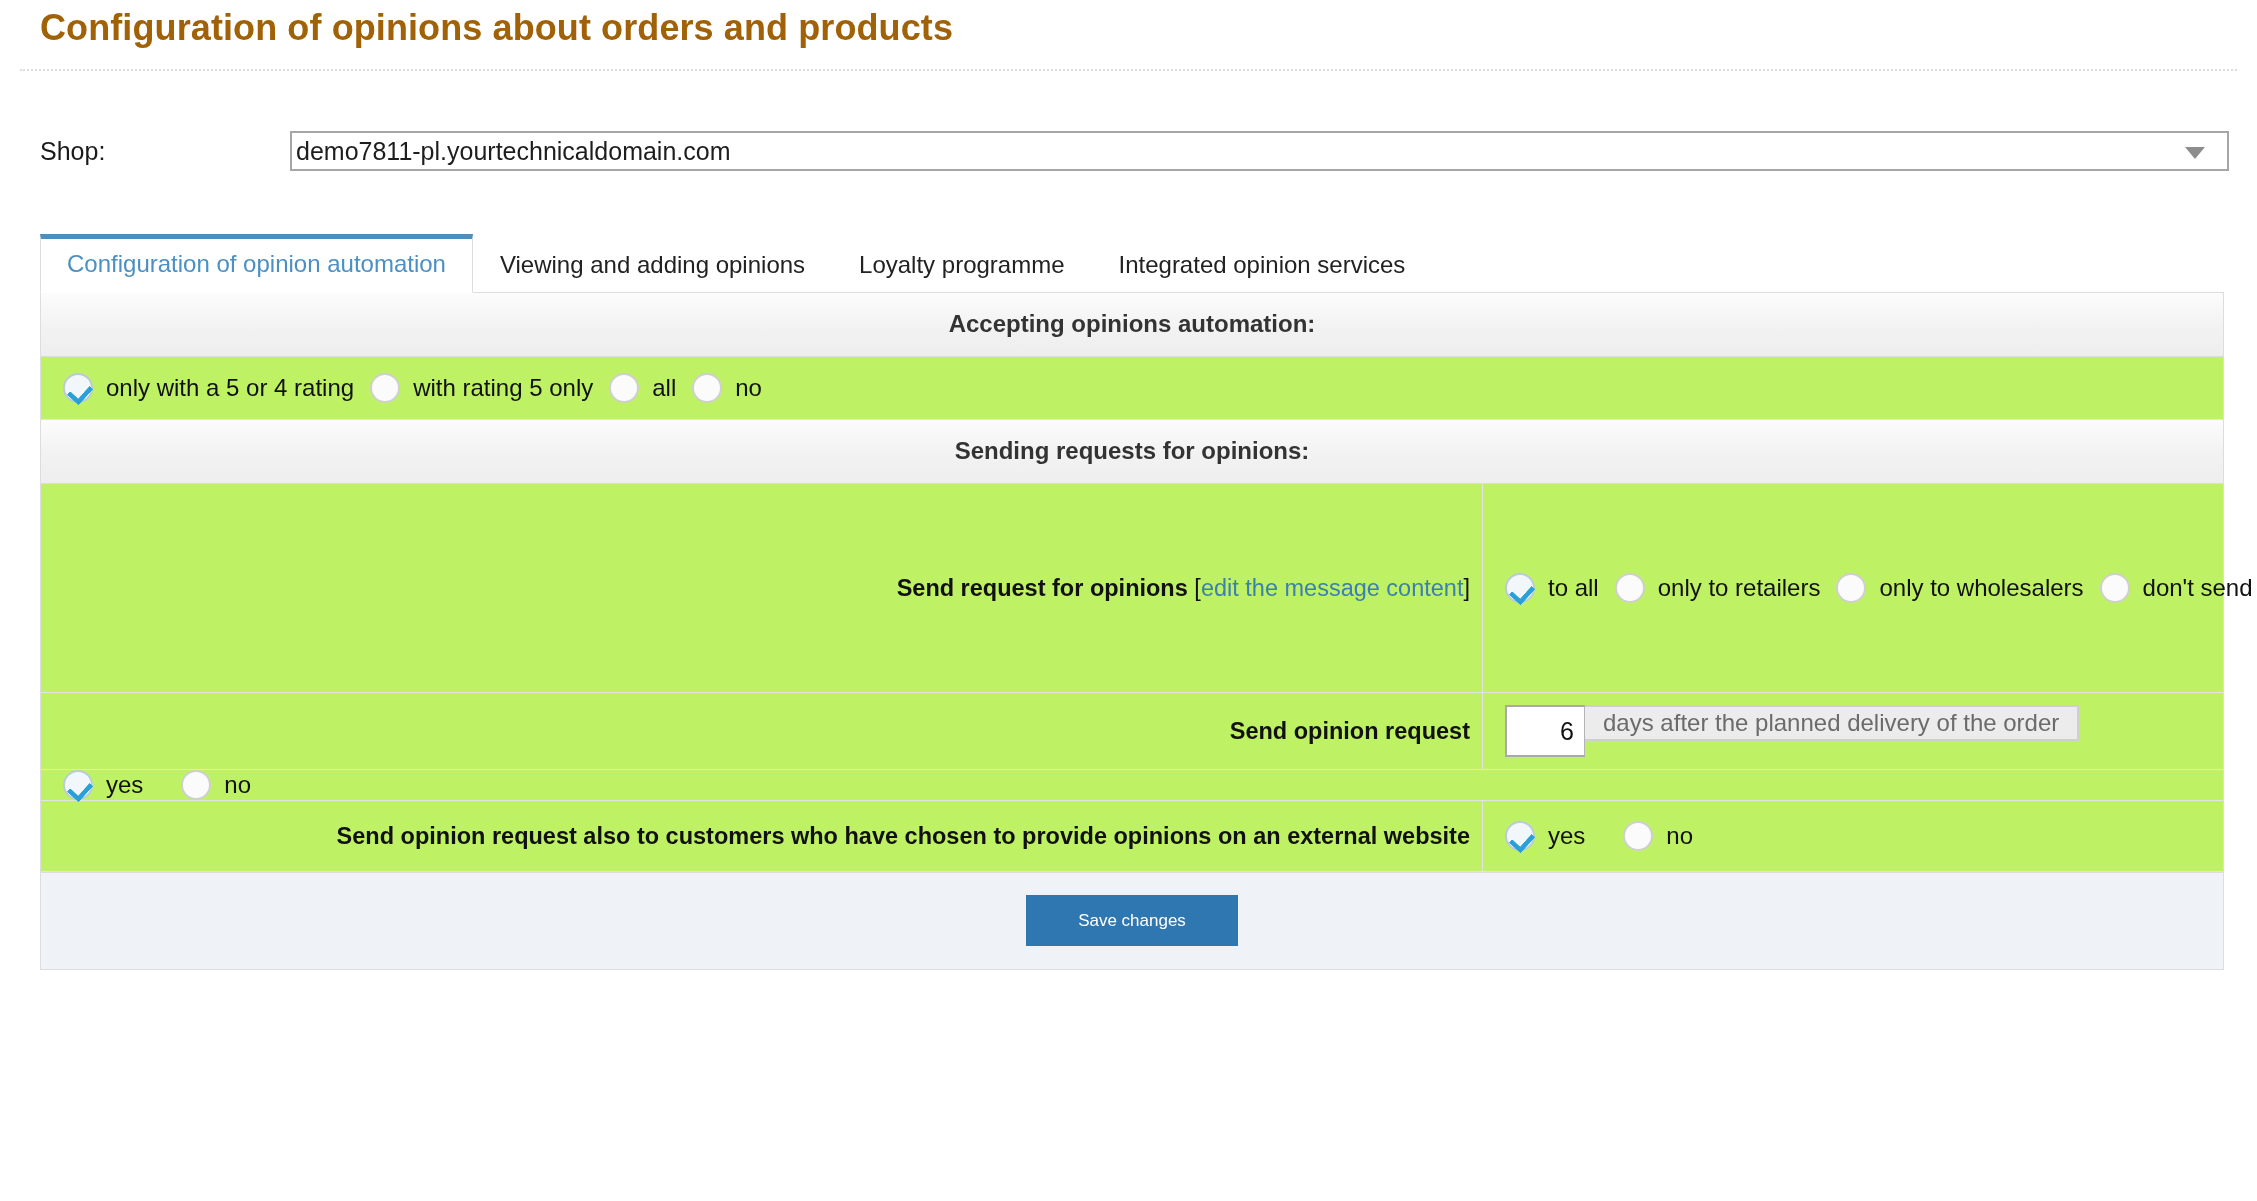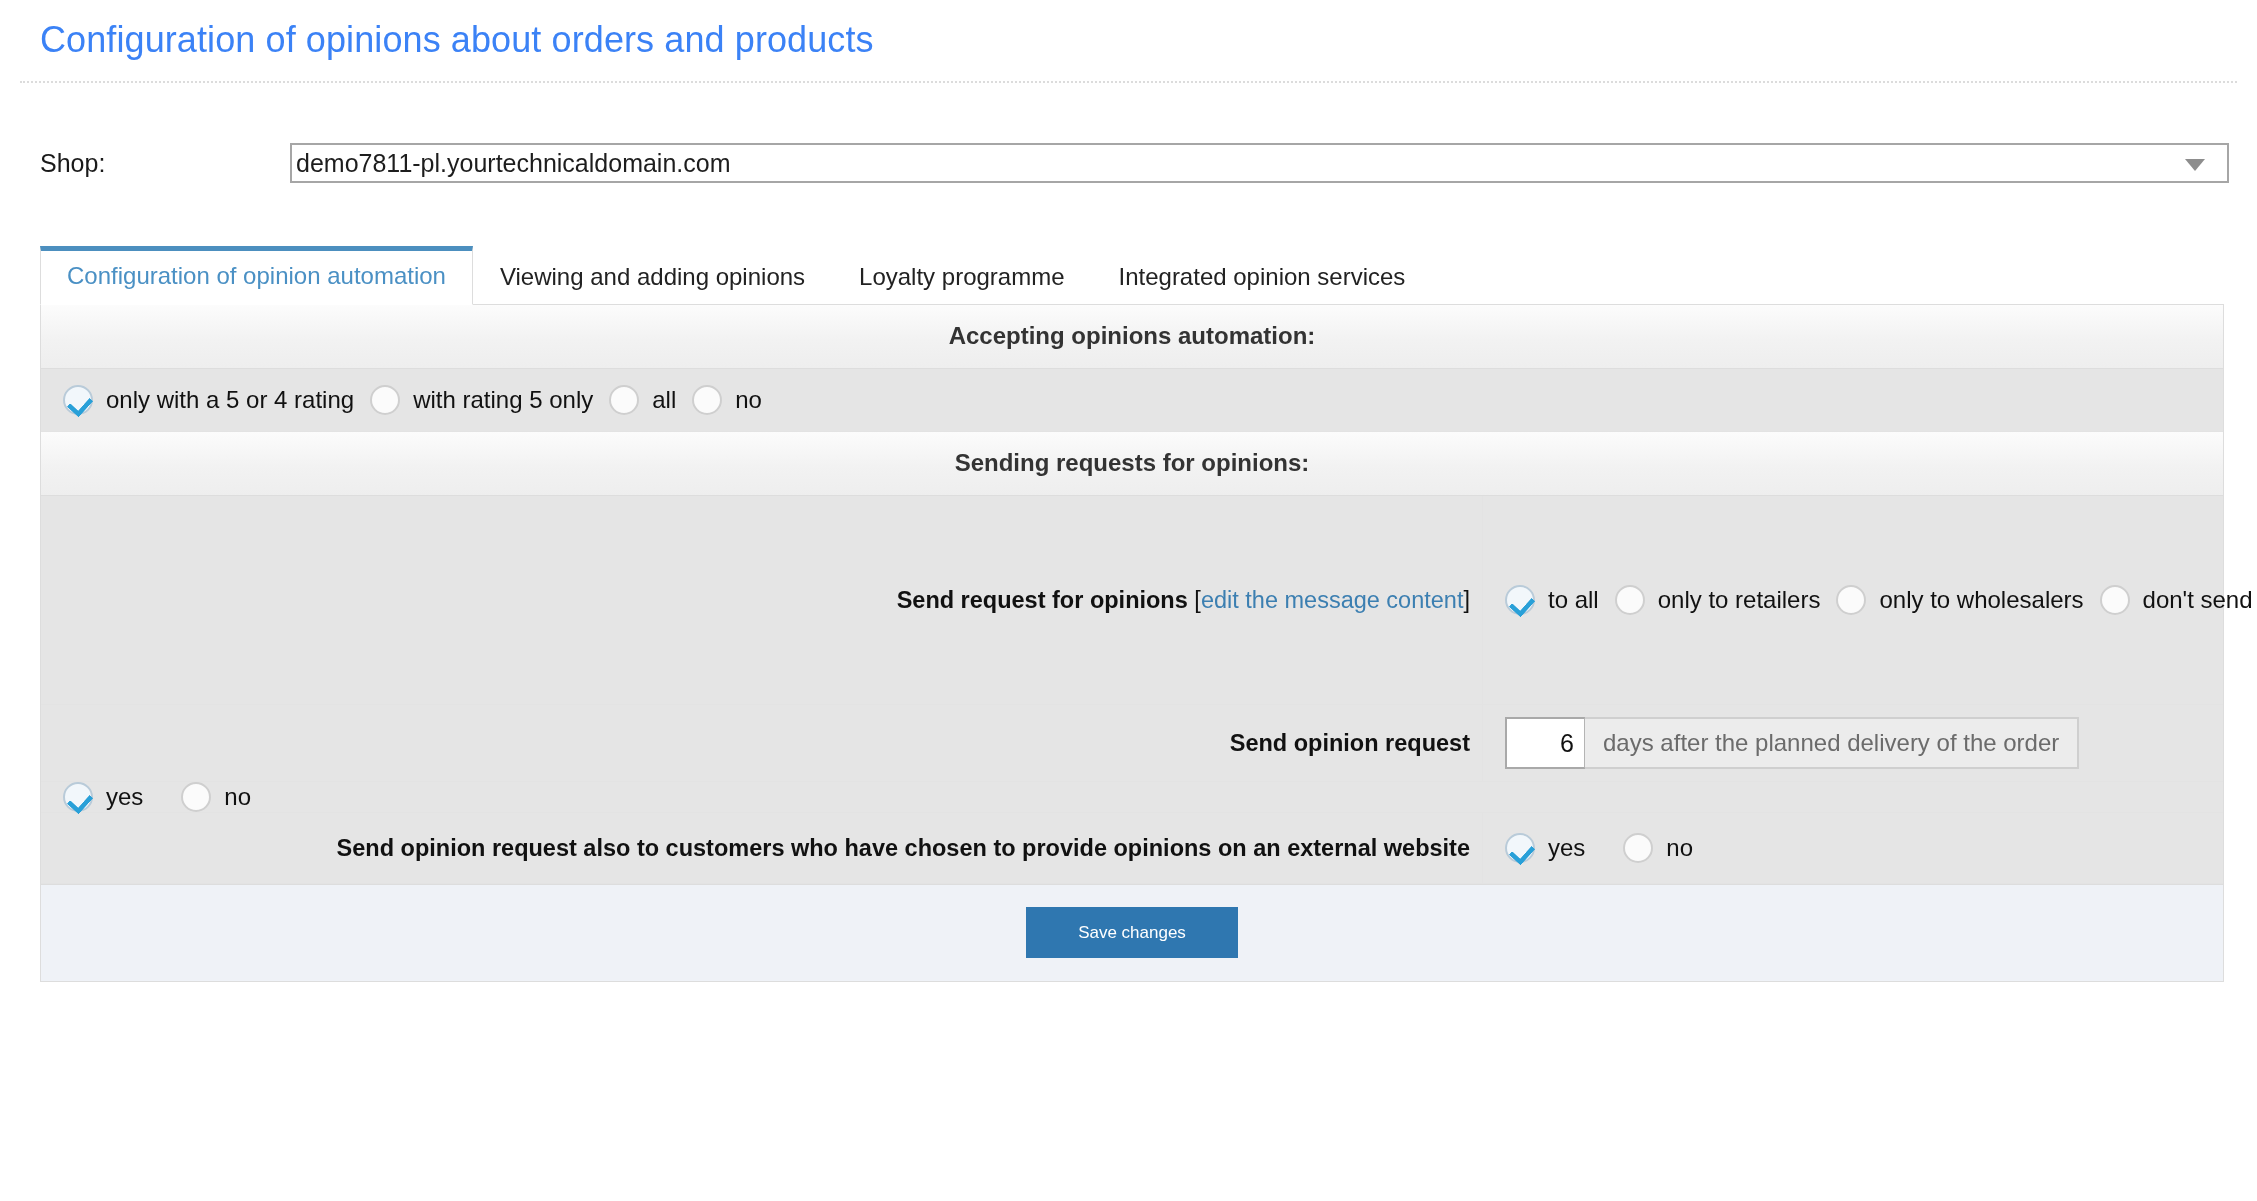--- a/index.html
+++ b/index.html
@@ -9,24 +9,24 @@
     font-family: "Liberation Sans", sans-serif;
     color: #000;
   }
   body { width: 2257px; height: 1201px; overflow: hidden; }
 
   .page { padding: 0 20px; }
 
   
   .page-title {
     font-size: 36px;
-    font-weight: 400;
-    color: #3b82f6;
+    font-weight: 700;
+    color: #a16207;
     letter-spacing: .1px;
-    padding: 18px 0 20px 20px;
+    padding: 6px 0 20px 20px;
     line-height: 1.2;
   }
   .title-rule {
     height: 1px;
     border-bottom: 2px dotted #dcdcdc;
     margin: 0 0 0 0;
   }
 
   
   .shop-row {
@@ -94,21 +94,21 @@
     border-bottom: 1px solid #fff;
     padding-top: 13px;
   }
 
   
   .panel {
     margin-left: 20px;
     margin-right: 13px;
     border: 1px solid #dddddd;
     border-top: 1px solid #dddddd;
-    background: #e5e5e5;
+    background: #bef264;
   }
   .row {
     display: flex;
     border-bottom: 1px solid #e3e3e3;
   }
   .row:last-child { border-bottom: none; }
 
   .section-head {
     background: linear-gradient(to bottom, #fcfcfc 0%, #f2f2f2 55%, #eeeeee 100%);
     text-align: center;
@@ -193,21 +193,21 @@
     border-right: 1px solid #b4b4b4;
     background: #fff;
     text-align: right;
     font-size: 25px;
     color: #111;
     padding: 0 10px;
     line-height: 48px;
     font-family: "Liberation Sans", sans-serif;
   }
   .addon {
-    height: 52px;
+    height: 36px;
     border: 2px solid #cfcfcf;
     border-left: none;
     background: #ececec;
     color: #6b6b6b;
     font-size: 24px;
     display: flex;
     align-items: center;
     padding: 0 18px;
     white-space: nowrap;
     font-weight: normal;

